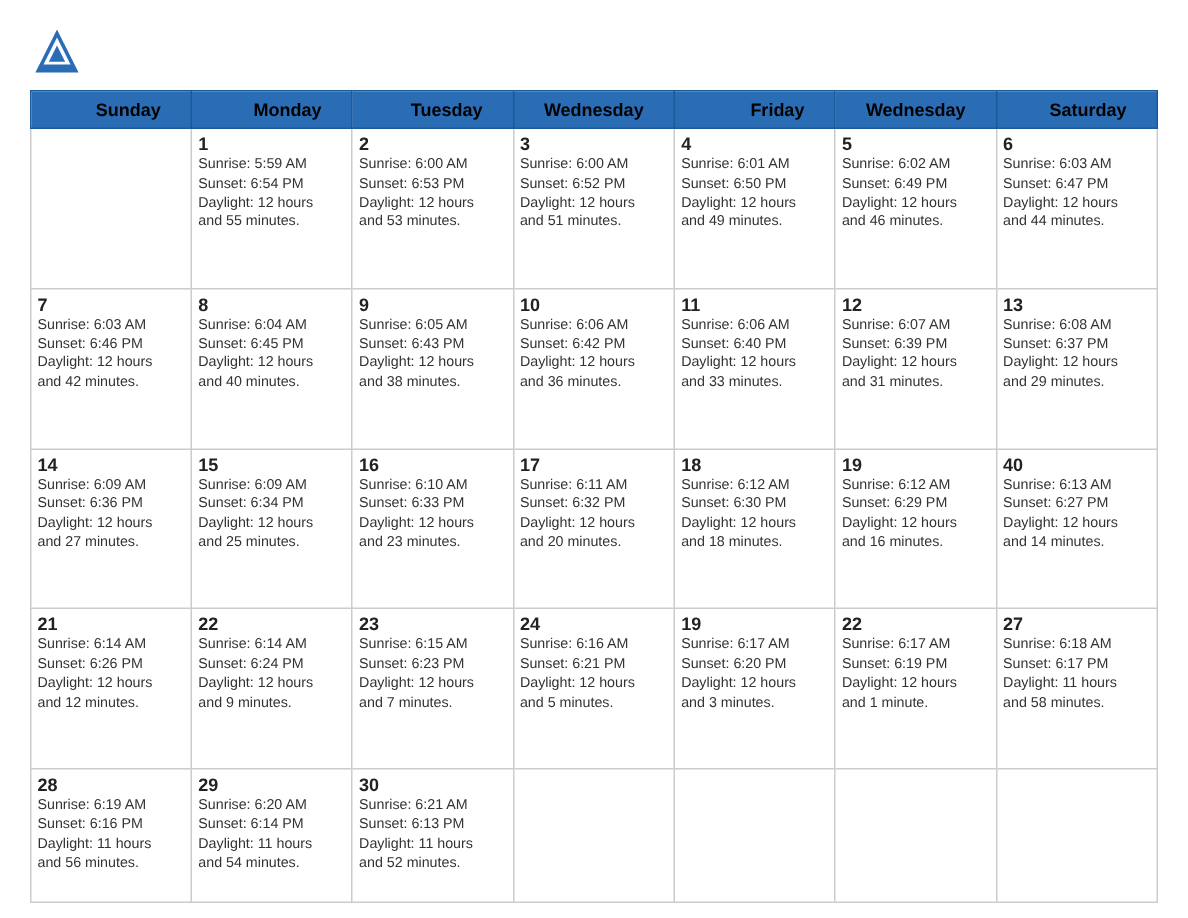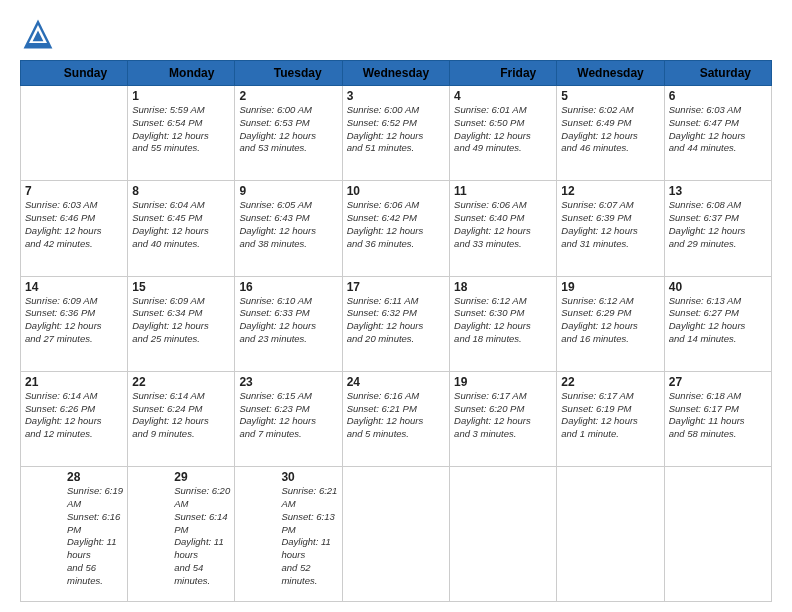--- a/index.html
+++ b/index.html
@@ -86,28 +86,26 @@
       font-size: 12px;
       font-weight: bold;
       color: #222;
       display: block;
       margin-bottom: 1px;
     }
     .day-info {
       font-size: 9.5px;
       color: #333;
       line-height: 1.35;
-      font-style: italic;
     }
     .empty-cell {
       background: #fff;
     }
     .last-row td {
       height: 72px;
-      padding-left: 46px;
     }
   </style>
 </head>
 <body>
 
 <div class="page">
   <div class="header">
     <div class="logo">
       <svg class="logo-icon" viewBox="0 0 40 40">
         <polygon points="20,4 36,36 4,36" fill="#2a6db5"></polygon>

